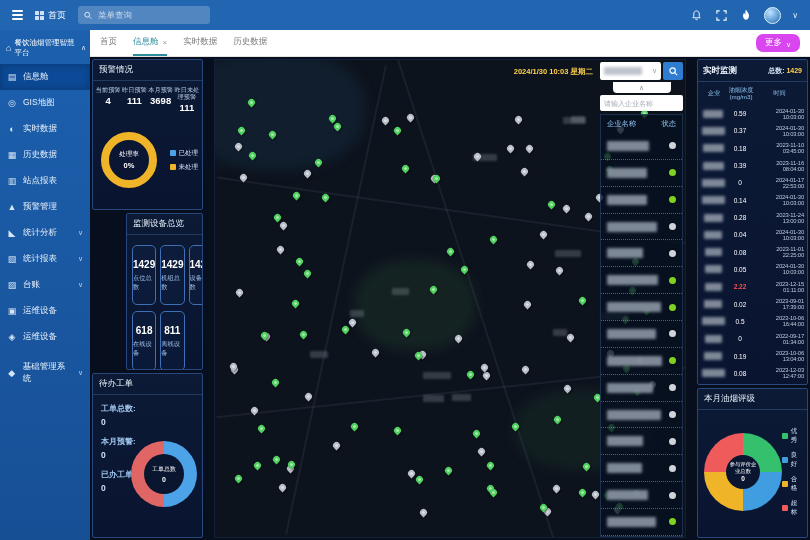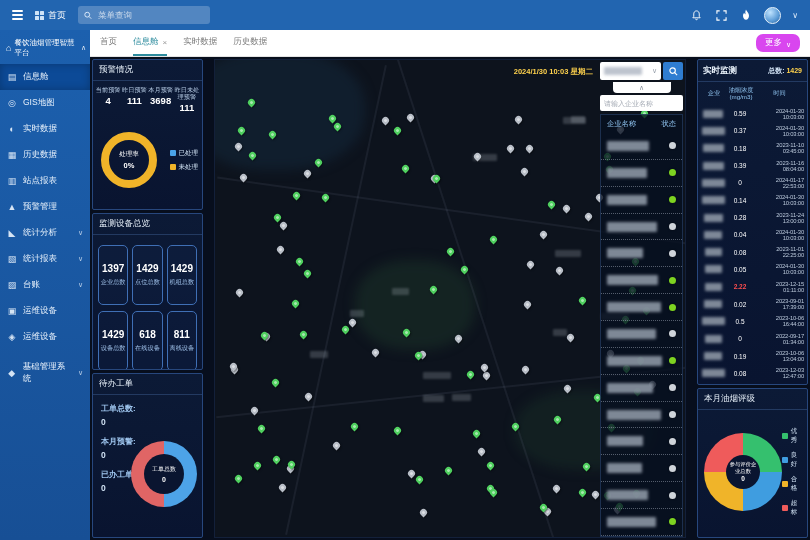--- a/index.html
+++ b/index.html
@@ -313,27 +313,23 @@
                   <span>已处理</span>
                 </div>
                 <div class="lg-item">
                   <i style="background: rgb(240, 180, 41);"></i>
                   <span>未处理</span>
                 </div>
               </div>
           </div>
         </div>
 
-        <div class="panel" style="flex:0 0 157px;">
+        <div class="panel" style="flex:0 0 157px;margin-left:34px;">
           <div class="p-title">监测设备总览</div>
           <div class="dv-grid" id="dv-grid">
-              <div class="dv-card">
-                <div class="vl">1397</div>
-                <div class="lb">企业总数</div>
-              </div>
               <div class="dv-card">
                 <div class="vl">1429</div>
                 <div class="lb">点位总数</div>
               </div>
               <div class="dv-card">
                 <div class="vl">1429</div>
                 <div class="lb">机组总数</div>
               </div>
               <div class="dv-card">
                 <div class="vl">1429</div>

